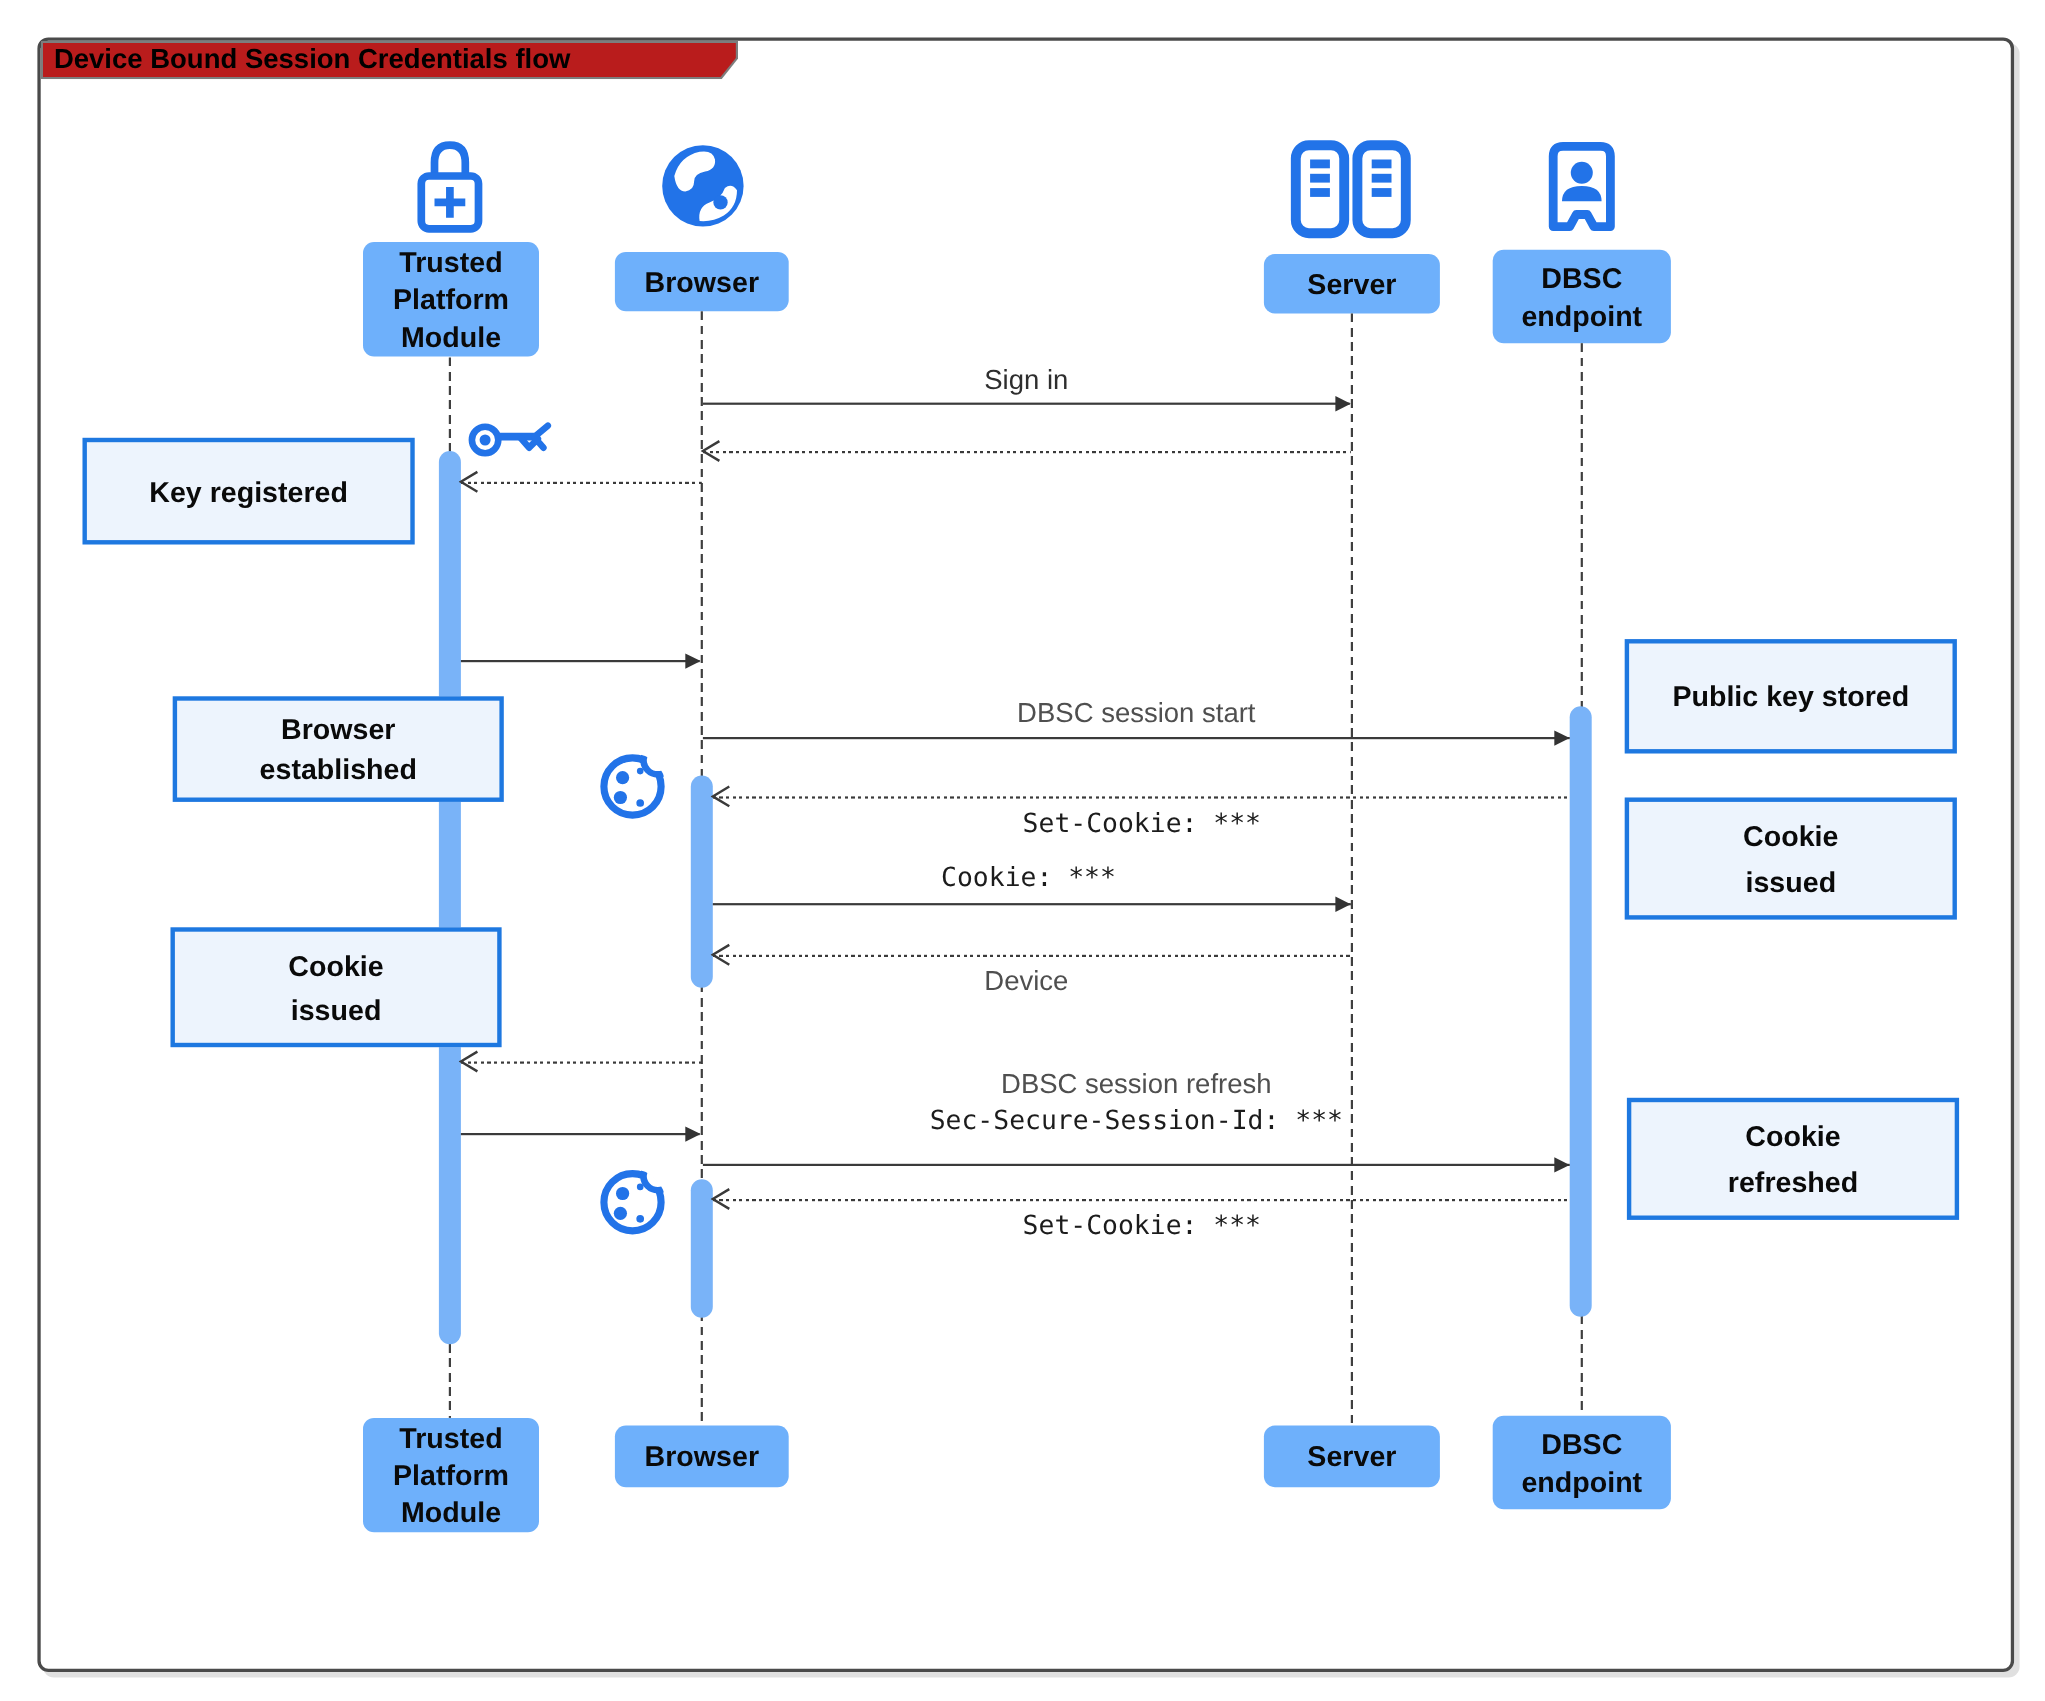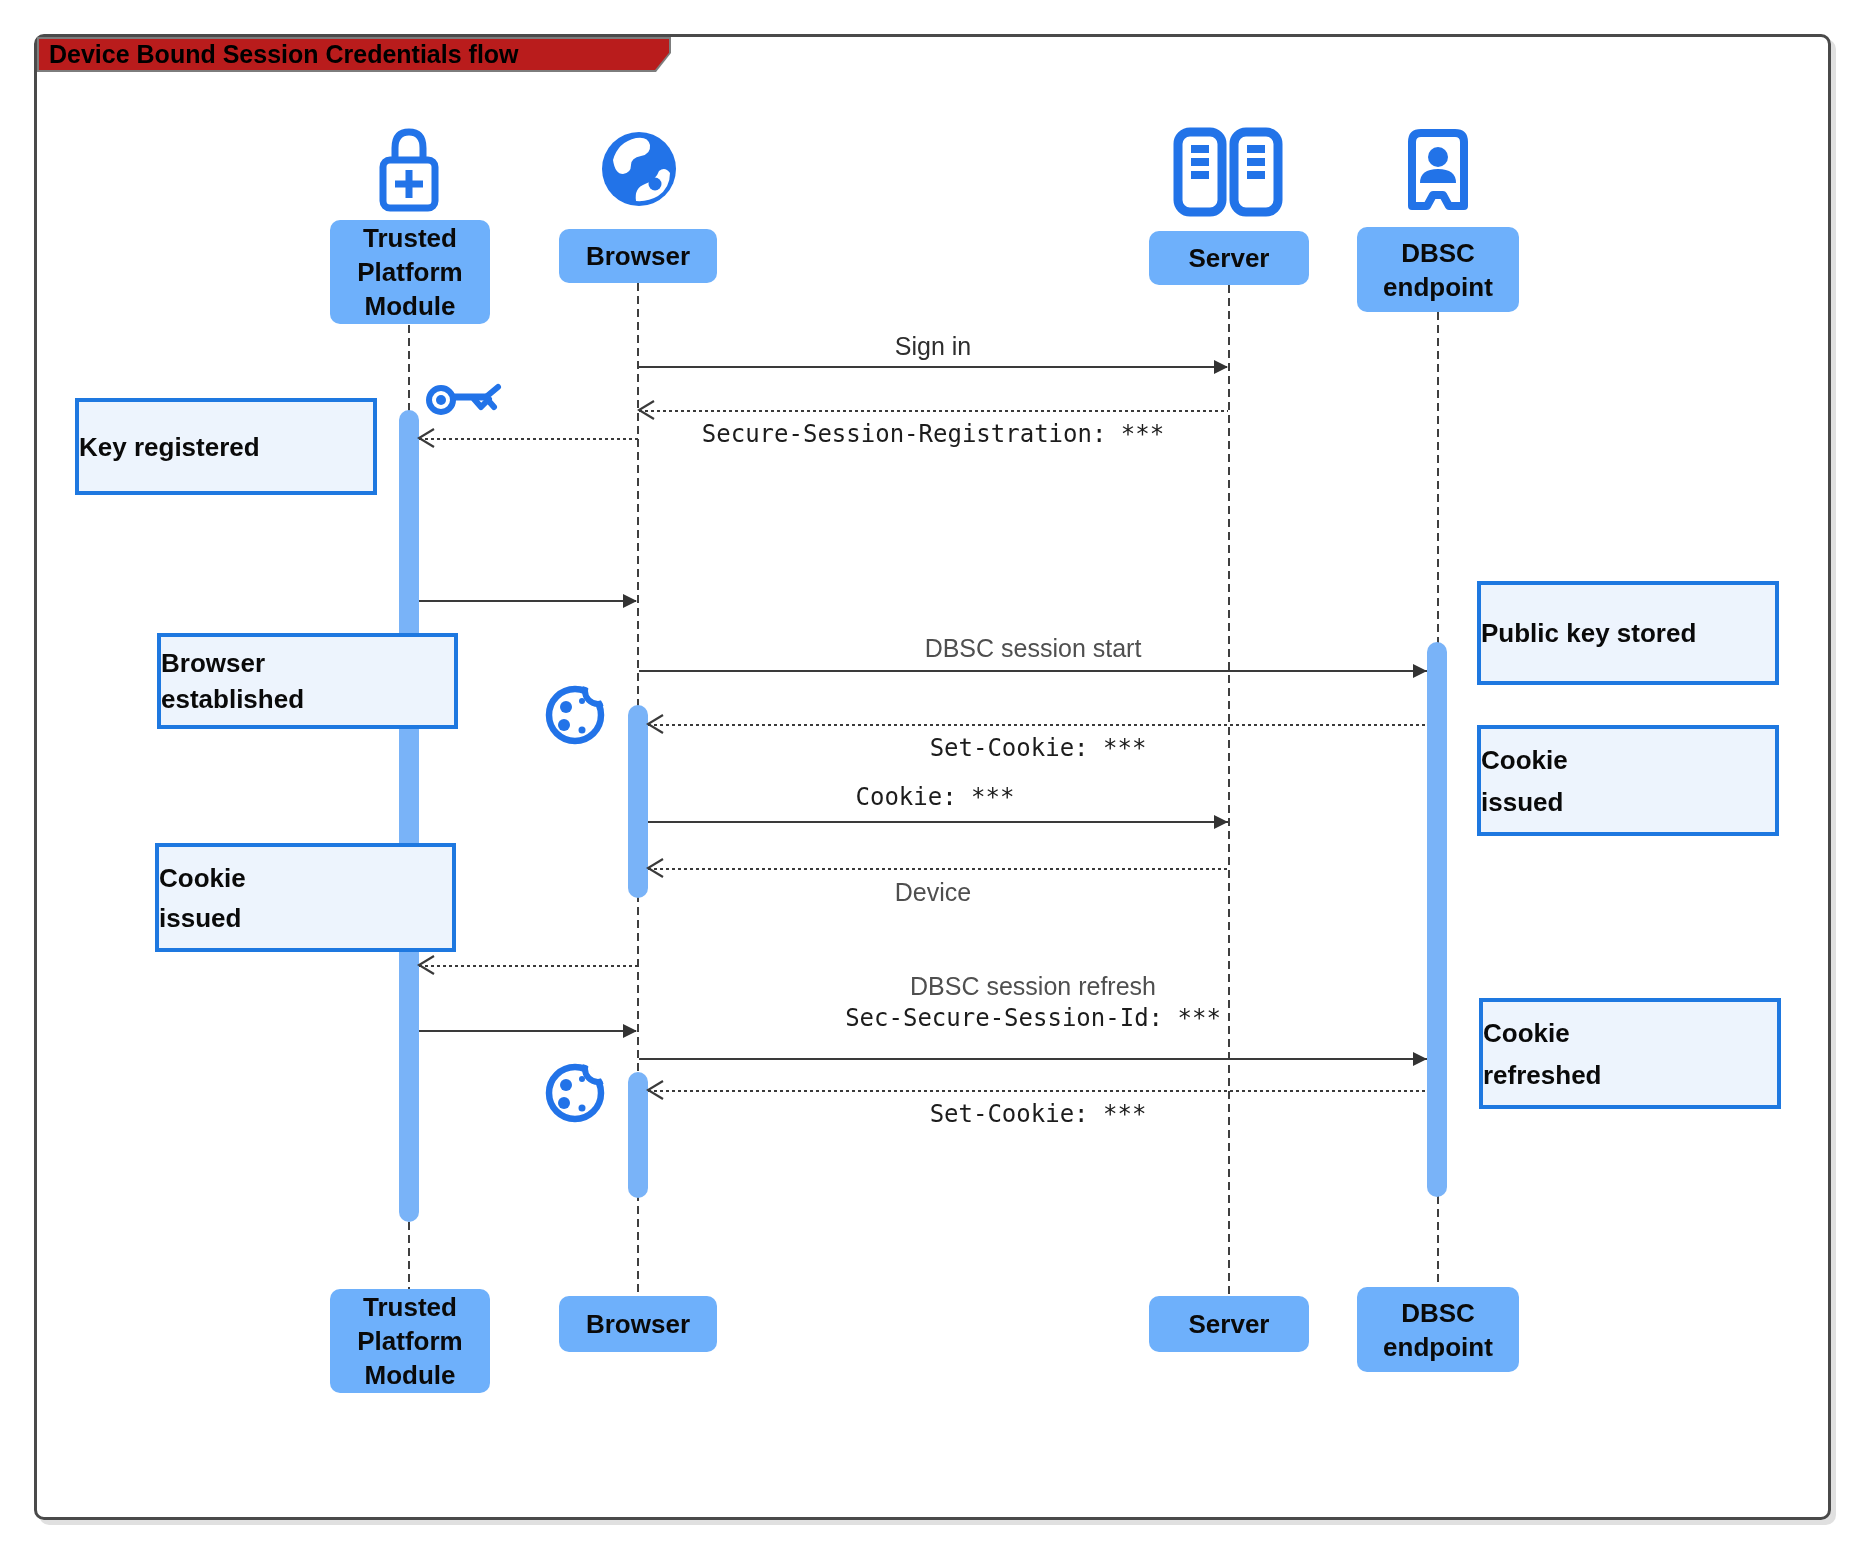--- a/index.html
+++ b/index.html
@@ -19,21 +19,21 @@
   
   .plabel{position:absolute;background:#6eb0fb;border-radius:10px;display:flex;flex-direction:column;
           align-items:center;justify-content:center;text-align:center;font-weight:bold;font-size:26px;
           line-height:34px;color:#0a0a0a;box-sizing:border-box;}
   
   .life{position:absolute;width:2px;background:repeating-linear-gradient(180deg,#3f3f3f 0 8px,transparent 8px 13px);}
   
   .bar{position:absolute;width:20px;background:#79b3f8;border-radius:10px;}
   
   .note{position:absolute;background:#edf4fd;border:4px solid #1e78e0;color:#0a0a0a;font-weight:bold;
-        font-size:26px;line-height:38px;display:flex;flex-direction:column;align-items:flex-start;
+        font-size:26px;line-height:38px;display:flex;flex-direction:column;align-items:center;
         justify-content:center;text-align:center;box-sizing:border-box;z-index:6;}
   
   .sol{position:absolute;height:2px;background:#3a3a3a;z-index:4;}
   .dot{position:absolute;height:2px;z-index:4;
        background:repeating-linear-gradient(90deg,#3a3a3a 0 3px,transparent 3px 6px);}
   .head{position:absolute;z-index:5;}
   
   .mlabel{position:absolute;transform:translateX(-50%);white-space:nowrap;z-index:7;
           font-size:25px;color:#2e2e2e;}
   .gray{color:#4f4f4f;}
@@ -108,21 +108,20 @@
   <div class="mlabel" style="left:933px;top:332px">Sign in</div>
   <div class="sol" style="left:639px;top:366px;width:588px"></div>
   <svg class="head" style="left:1213px;top:359px" width="16" height="16" viewBox="0 0 16 16">
       <polygon points="1,1 15,8 1,15" fill="#333"></polygon>
     </svg>
 
   <div class="dot" style="left:639px;top:410px;width:589px"></div>
   <svg class="head" style="left:637px;top:399px" width="19" height="22" viewBox="0 0 19 22">
       <polyline points="17,2 2,11 17,20" fill="none" stroke="#3a3a3a" stroke-width="2.2"></polyline>
     </svg>
-  <div class="mlabel mono" style="left:933px;top:420px">Secure-Session-Registration: ***</div>
 
   <svg class="icon" style="left:424px;top:376px" width="82" height="48" viewBox="0 0 82 48">
     <circle cx="17" cy="24" r="12" fill="#fff" stroke="#2273e8" stroke-width="6"></circle>
     <circle cx="17" cy="24" r="5" fill="#2273e8"></circle>
     <path d="M29 21 H62" stroke="#2273e8" stroke-width="7" fill="none"></path>
     <path d="M50 23 l7 8 l8 -8 M63 23 l7 8 M62 21 l12 -10" stroke="#2273e8" stroke-width="6" fill="none" stroke-linecap="round" stroke-linejoin="round"></path>
   </svg>
   <div class="dot" style="left:419px;top:438px;width:219px"></div>
   <svg class="head" style="left:417px;top:427px" width="19" height="22" viewBox="0 0 19 22">
       <polyline points="17,2 2,11 17,20" fill="none" stroke="#3a3a3a" stroke-width="2.2"></polyline>

